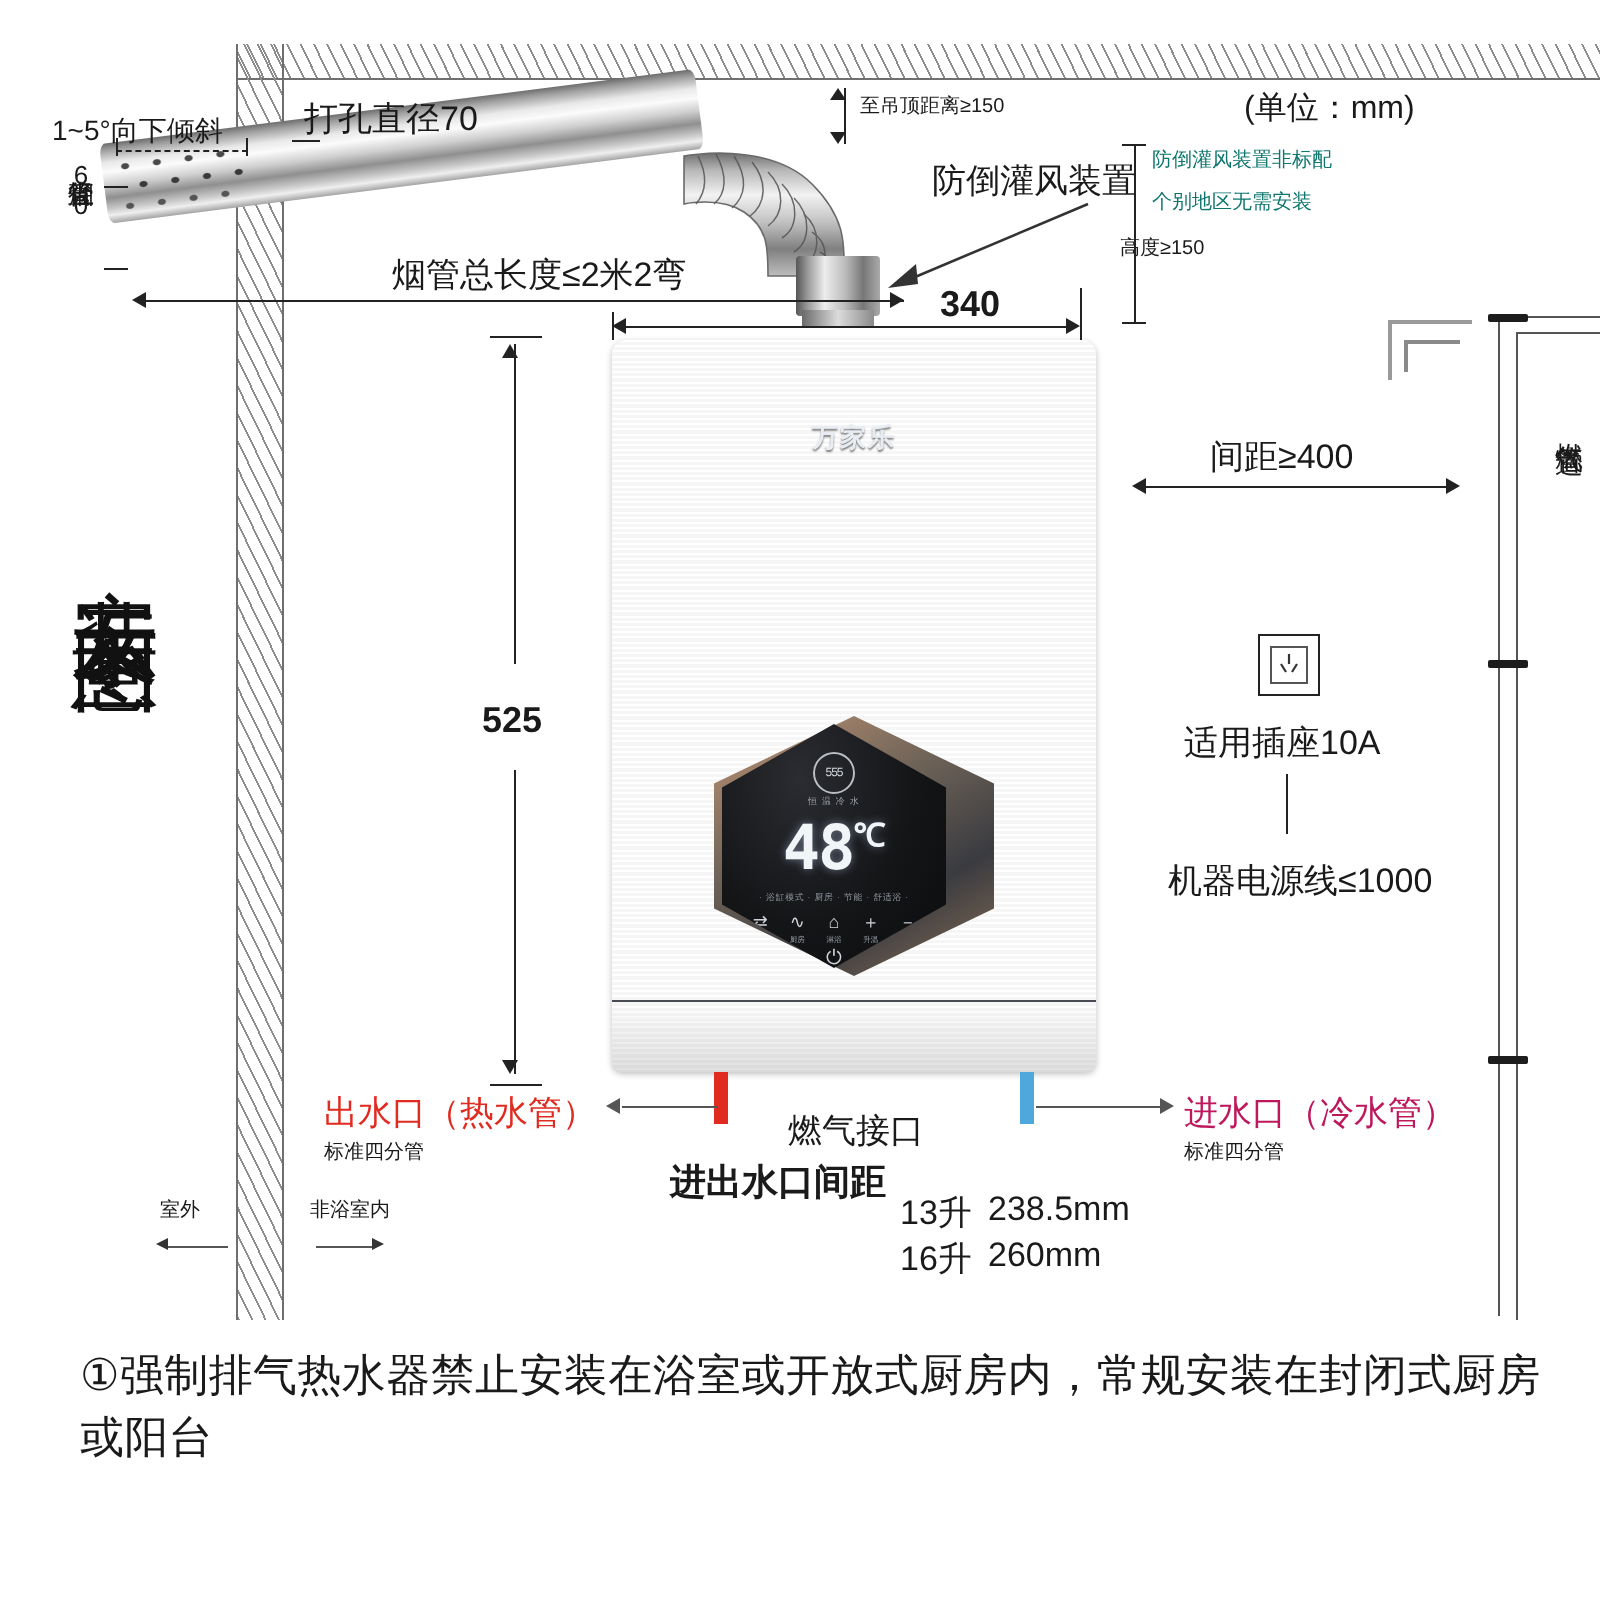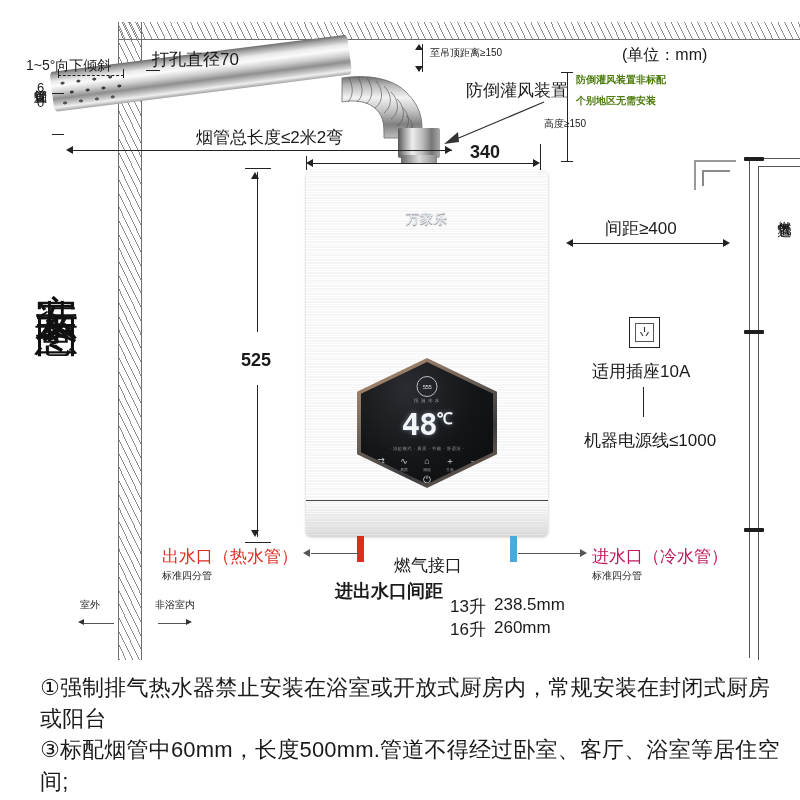--- a/index.html
+++ b/index.html
@@ -28,21 +28,21 @@
     border-left:1.4px solid #6f6f6f;
   }
 
   
   .t{font-size:16px;line-height:1.15;}
   .t15{font-size:10px;}
   .t14{font-size:14px;}
   .t17{font-size:17px;}
   .t18{font-size:18px;}
   .red{color:#e02b20;}
-  .redbold{color:#4d7c0f;font-weight:bold;}
+  .redbold{color:#0f766e;font-weight:normal;}
   .blue{color:#be185d;}
   .bold{font-weight:bold;}
 
   .vert{
     writing-mode:vertical-rl;text-orientation:upright;
     letter-spacing:1px;
   }
 
   
   .main-title{
@@ -119,21 +119,21 @@
   }
 
   
   .hexwrap{position:absolute;left:51px;top:188px;width:140px;height:130px;}
   .hex-outer{
     position:absolute;left:0;top:0;width:140px;height:130px;
     background:linear-gradient(150deg,#c09576 0%,#6d6257 40%,#3a3b40 70%,#8a6f57 100%);
     clip-path:polygon(50% 0%,100% 26%,100% 74%,50% 100%,0% 74%,0% 26%);
   }
   .hex-inner{
-    position:absolute;left:4px;top:4px;width:132px;height:122px;
+    position:absolute;left:4px;top:4px;width:112px;height:122px;
     background:radial-gradient(ellipse at 35% 22%,#2a2c31 0%,#141517 55%,#0b0c0e 100%);
     clip-path:polygon(50% 0%,100% 26%,100% 74%,50% 100%,0% 74%,0% 26%);
   }
   .hex-badge{
     position:absolute;left:50%;top:14px;transform:translateX(-50%);
     width:19px;height:19px;border-radius:50%;
     border:1.2px solid #b9bdc4;
     display:flex;align-items:center;justify-content:center;
     font-size:6px;color:#d5d8dd;letter-spacing:-.5px;
   }
@@ -281,21 +281,21 @@
 <div class="abs arrowhead" style="left:415px;top:66px;border-width:6px 4.5px 0 4.5px;border-color:#222 transparent transparent transparent;"></div>
 
 <div class="abs t17 nb" style="left:466px;top:79px;">防倒灌风装置</div>
 <svg class="abs" style="left:440px;top:98px;width:106px;height:50px;" viewBox="0 0 106 50">
   <line x1="104" y1="4" x2="14" y2="42" stroke="#333" stroke-width="1.3"></line>
   <polygon points="4,46 18,34 19,44" fill="#333"></polygon>
 </svg>
 
 <div class="abs redbold t15 nb" style="left:576px;top:73px;">防倒灌风装置非标配</div>
 <div class="abs redbold t15 nb" style="left:576px;top:94px;">个别地区无需安装</div>
-<div class="abs t15 nb" style="left:544px;top:117px;">高度≥150</div>
+<div class="abs t15 nb" style="left:560px;top:117px;">高度≥150</div>
 
 <div class="abs dimline-v" style="left:567px;top:72px;height:90px;"></div>
 <div class="abs tick-h" style="left:561px;top:72px;width:12px;"></div>
 <div class="abs tick-h" style="left:561px;top:161px;width:12px;"></div>
 
 <div class="abs t18 bold nb" style="left:470px;top:142px;">340</div>
 <div class="abs dimline-h" style="left:310px;top:163px;width:228px;"></div>
 <div class="abs arrowhead" style="left:306px;top:159px;border-width:4.5px 7px 4.5px 0;border-color:transparent #222 transparent transparent;"></div>
 <div class="abs arrowhead" style="left:533px;top:159px;border-width:4.5px 0 4.5px 7px;border-color:transparent transparent transparent #222;"></div>
 <div class="abs dimline-v" style="left:306px;top:156px;height:14px;"></div>
@@ -401,14 +401,13 @@
 <div class="abs arrowhead" style="left:186px;top:619px;border-width:3.5px 0 3.5px 6px;border-color:transparent transparent transparent #333;"></div>
 
 <div class="abs t18 bold nb" style="left:335px;top:579px;">进出水口间距</div>
 <div class="abs t17 nb" style="left:450px;top:595px;">13升</div>
 <div class="abs t17 nb" style="left:494px;top:595px;">238.5mm</div>
 <div class="abs t17 nb" style="left:450px;top:618px;">16升</div>
 <div class="abs t17 nb" style="left:494px;top:618px;">260mm</div>
 
 <div class="abs notes">
   <div>①强制排气热水器禁止安装在浴室或开放式厨房内，常规安装在封闭式厨房或阳台</div>
-  <div>③标配烟管中60mm，长度500mm.管道不得经过卧室、客厅、浴室等居住空间;</div>
 </div>
 
 </body></html>

